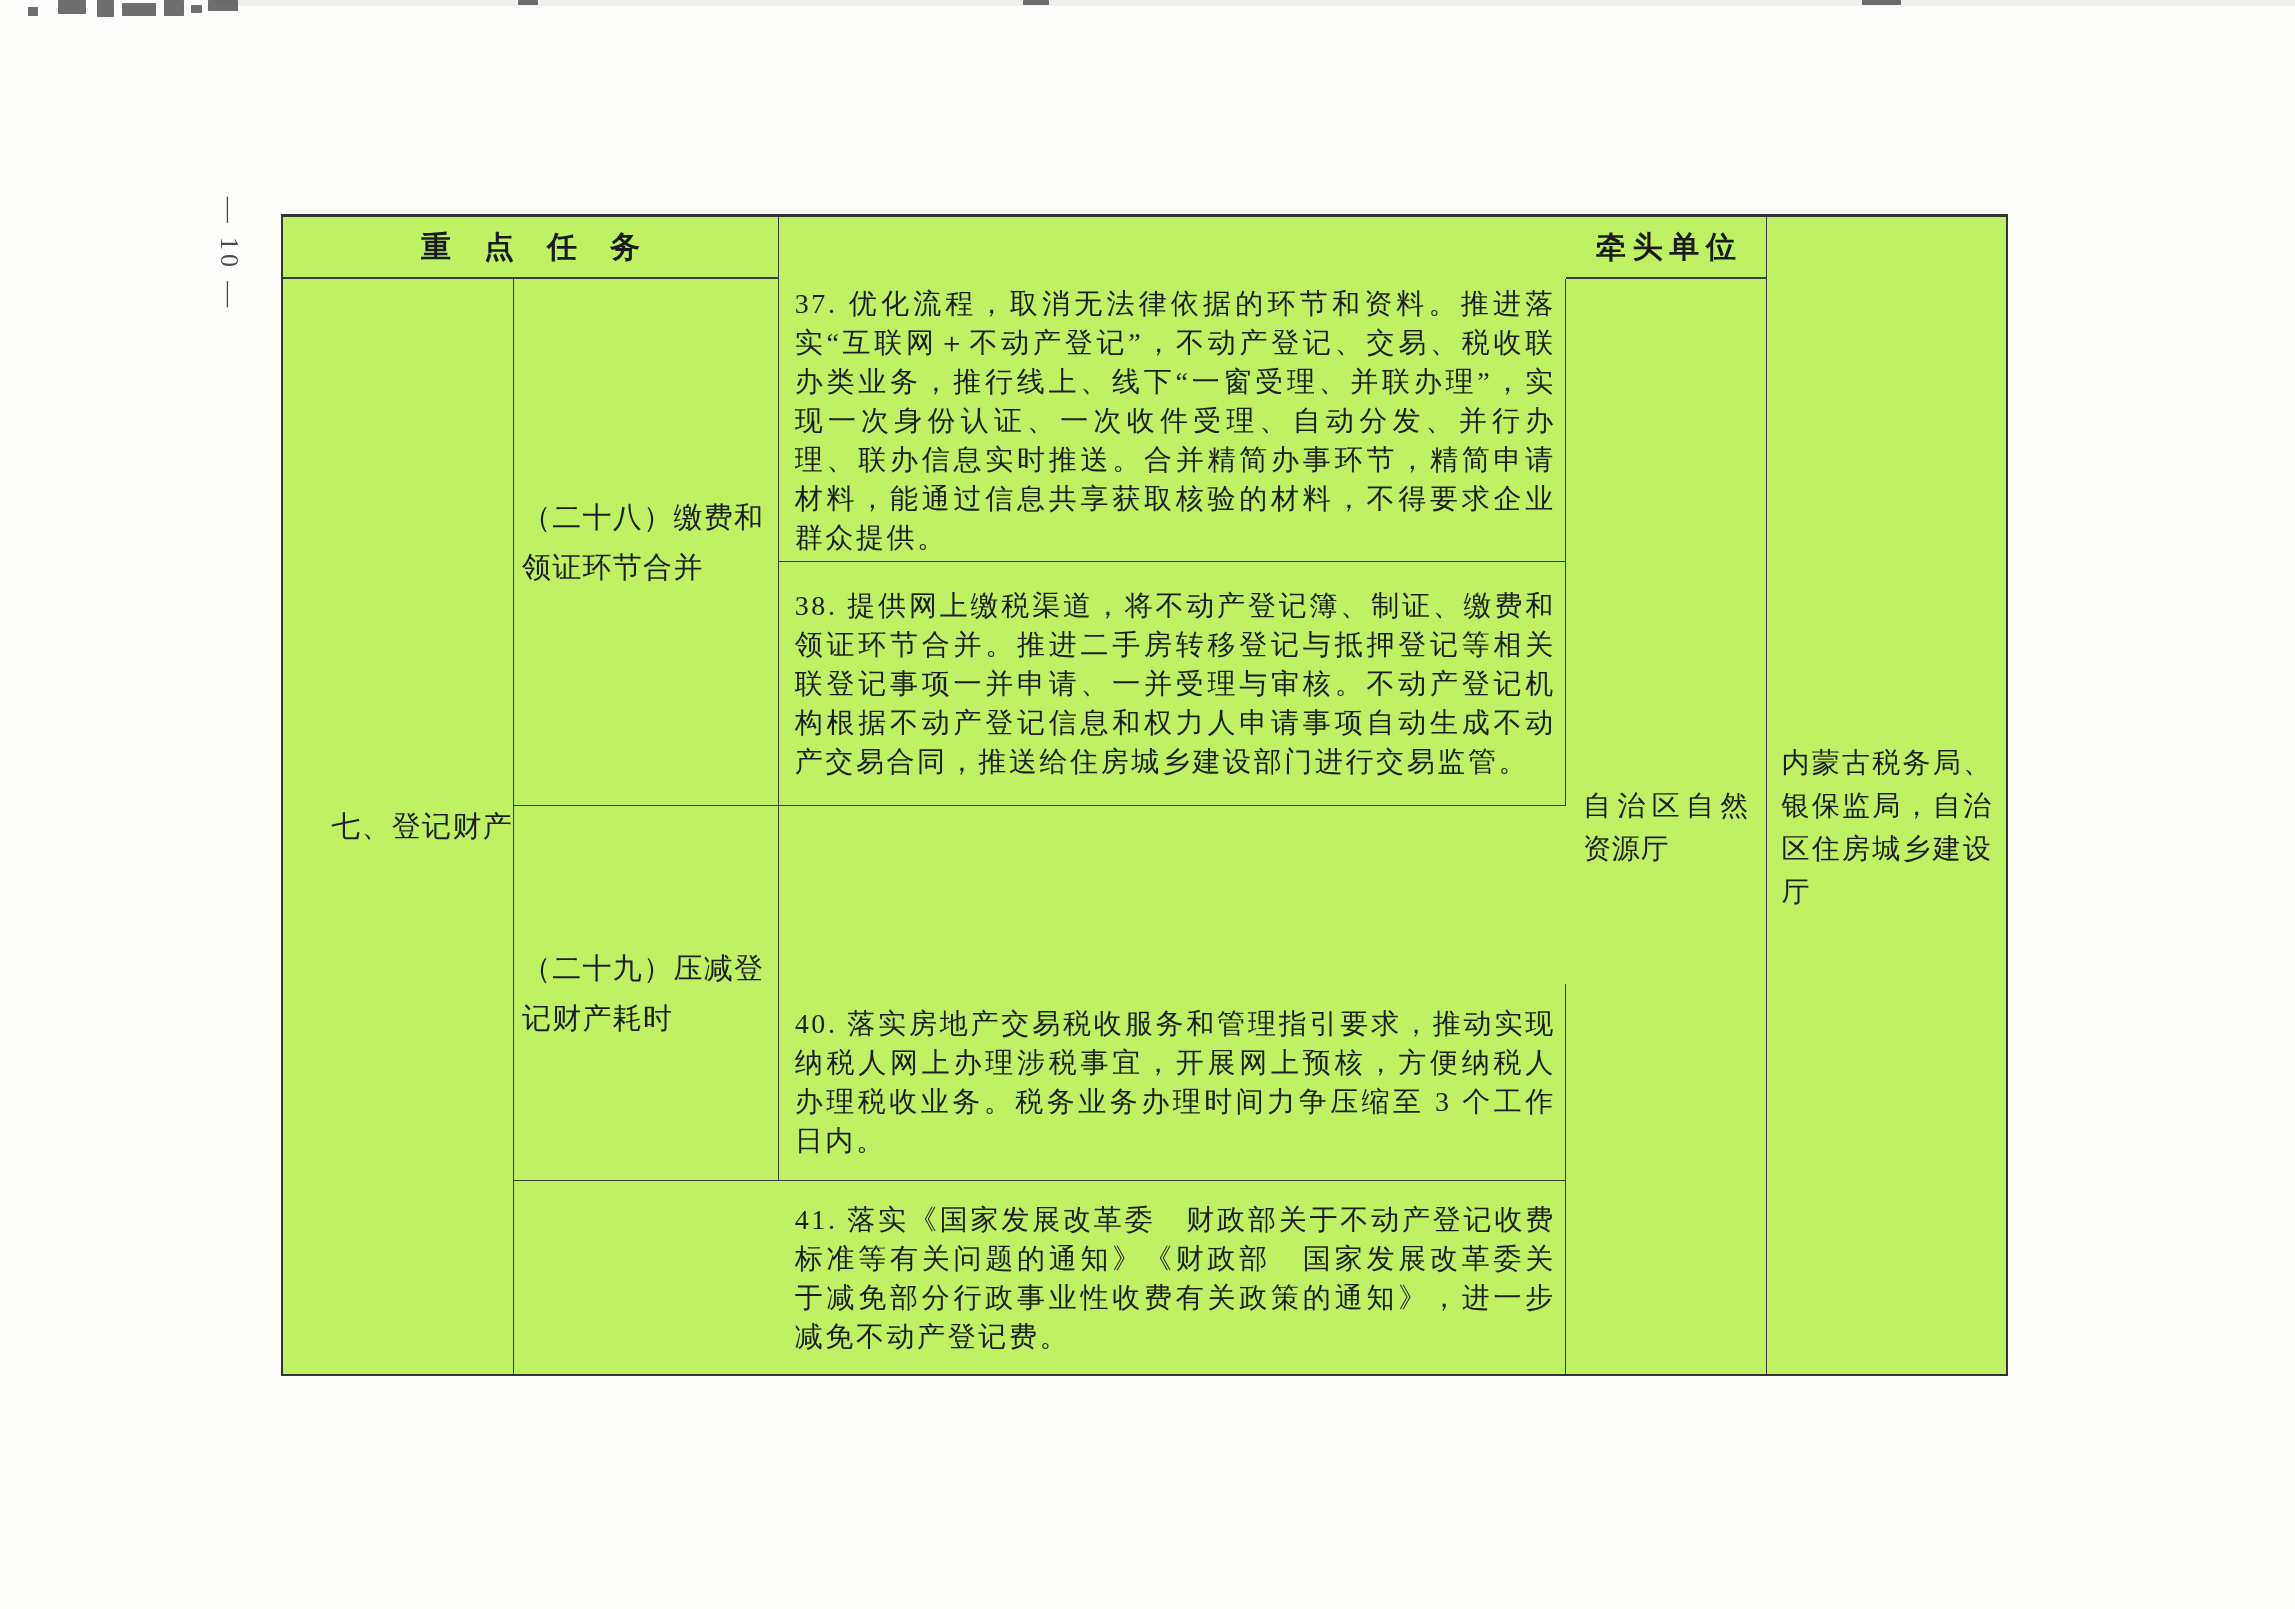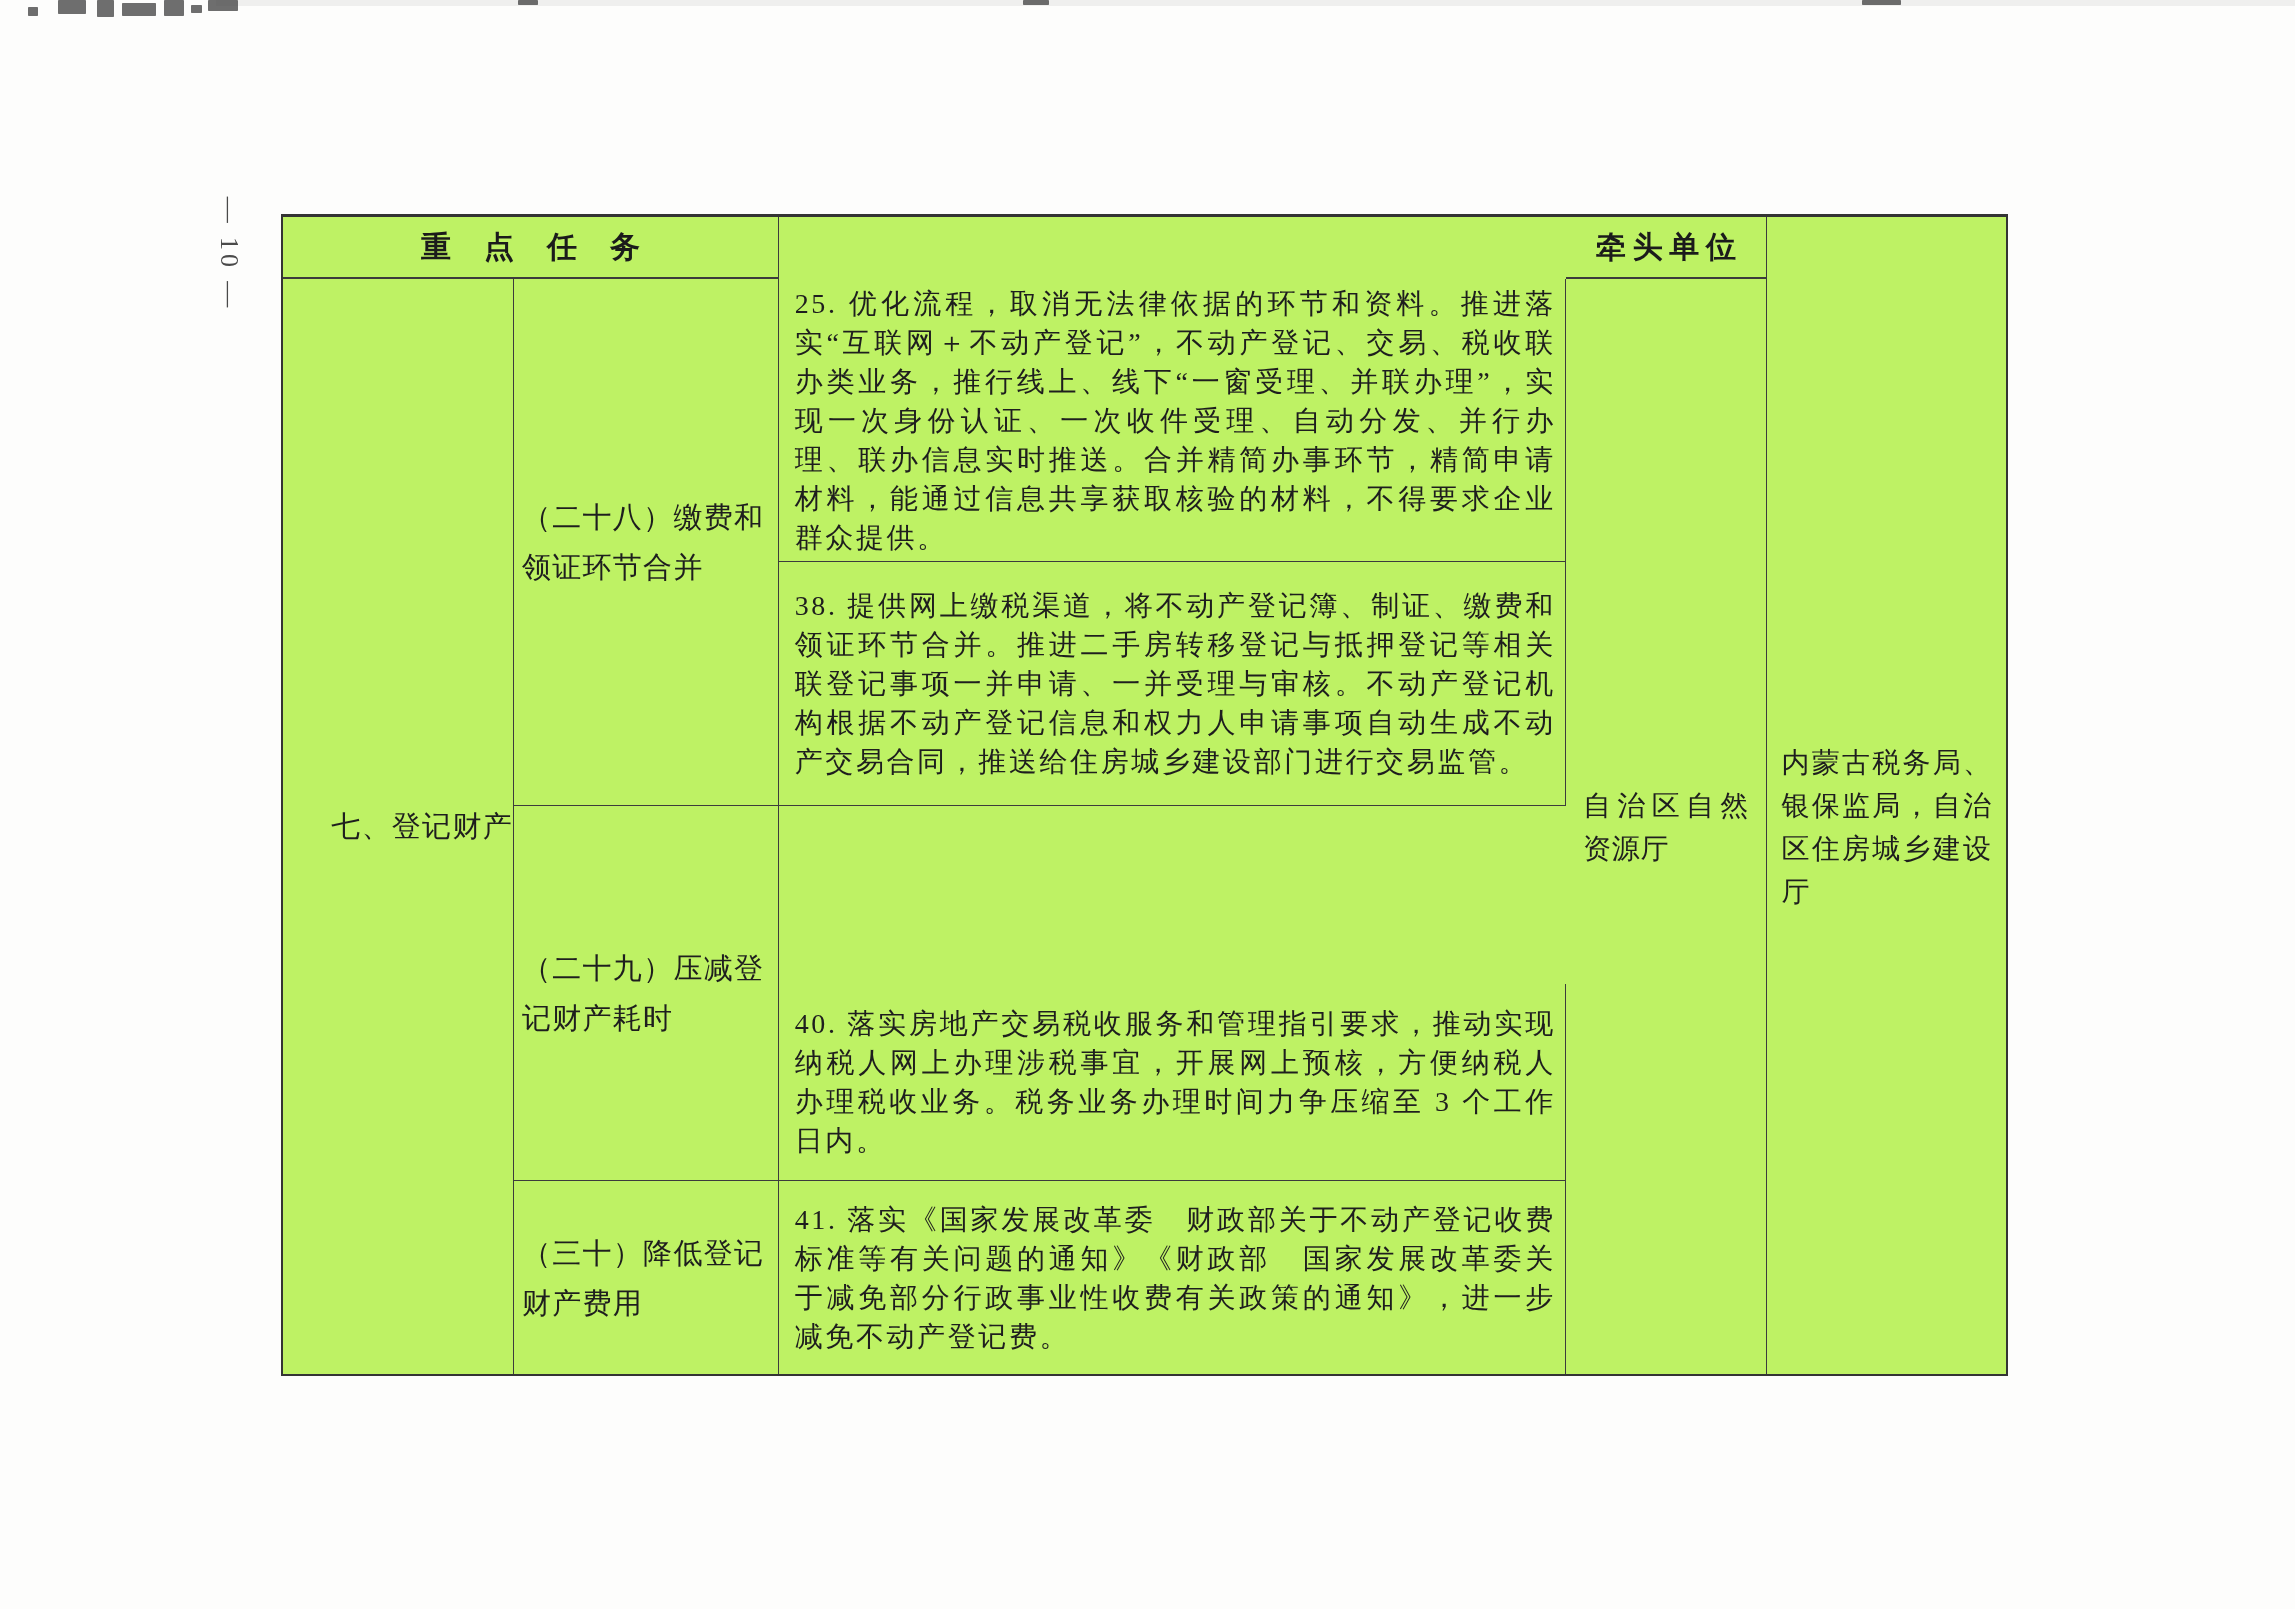--- a/index.html
+++ b/index.html
@@ -131,26 +131,23 @@
   <div class="c maintask">
     <span>七、登记财产</span>
   </div>
 
   <div class="c subtask sub28">
     <div class="txt">（二十八）缴费和领证环节合并</div>
   </div>
   <div class="c subtask sub29">
     <div class="txt">（二十九）压减登记财产耗时</div>
   </div>
-  <div class="c subtask sub30">
-    <div class="txt">（三十）降低登记财产费用</div>
-  </div>
 
   <div class="c measure m37">
-    <div class="txt">25. 优化流程，取消无法律依据的环节和资料。推进落实“互联网＋不动产登记”，不动产登记、交易、税收联办类业务，推行线上、线下“一窗受理、并联办理”，实现一次身份认证、一次收件受理、自动分发、并行办理、联办信息实时推送。合并精简办事环节，精简申请材料，能通过信息共享获取核验的材料，不得要求企业群众提供。</div>
+    <div class="txt">37. 优化流程，取消无法律依据的环节和资料。推进落实“互联网＋不动产登记”，不动产登记、交易、税收联办类业务，推行线上、线下“一窗受理、并联办理”，实现一次身份认证、一次收件受理、自动分发、并行办理、联办信息实时推送。合并精简办事环节，精简申请材料，能通过信息共享获取核验的材料，不得要求企业群众提供。</div>
   </div>
   <div class="c measure m38">
     <div class="txt">38. 提供网上缴税渠道，将不动产登记簿、制证、缴费和领证环节合并。推进二手房转移登记与抵押登记等相关联登记事项一并申请、一并受理与审核。不动产登记机构根据不动产登记信息和权力人申请事项自动生成不动产交易合同，推送给住房城乡建设部门进行交易监管。</div>
   </div>
   <div class="c measure m40">
     <div class="txt">40. 落实房地产交易税收服务和管理指引要求，推动实现纳税人网上办理涉税事宜，开展网上预核，方便纳税人办理税收业务。税务业务办理时间力争压缩至 3 个工作日内。</div>
   </div>
   <div class="c measure m41">
     <div class="txt">41. 落实《国家发展改革委　财政部关于不动产登记收费标准等有关问题的通知》《财政部　国家发展改革委关于减免部分行政事业性收费有关政策的通知》，进一步减免不动产登记费。</div>
   </div>

